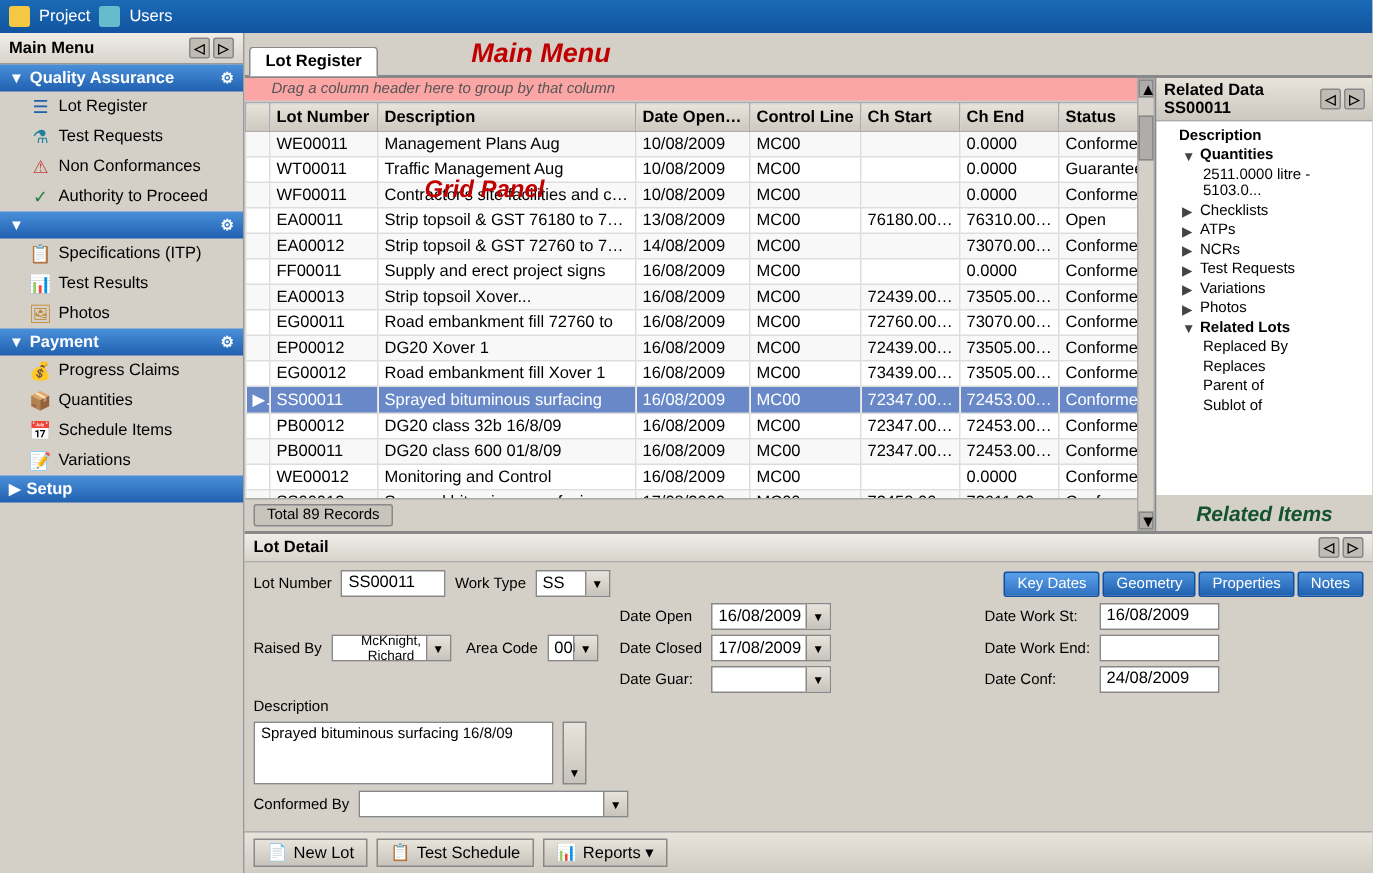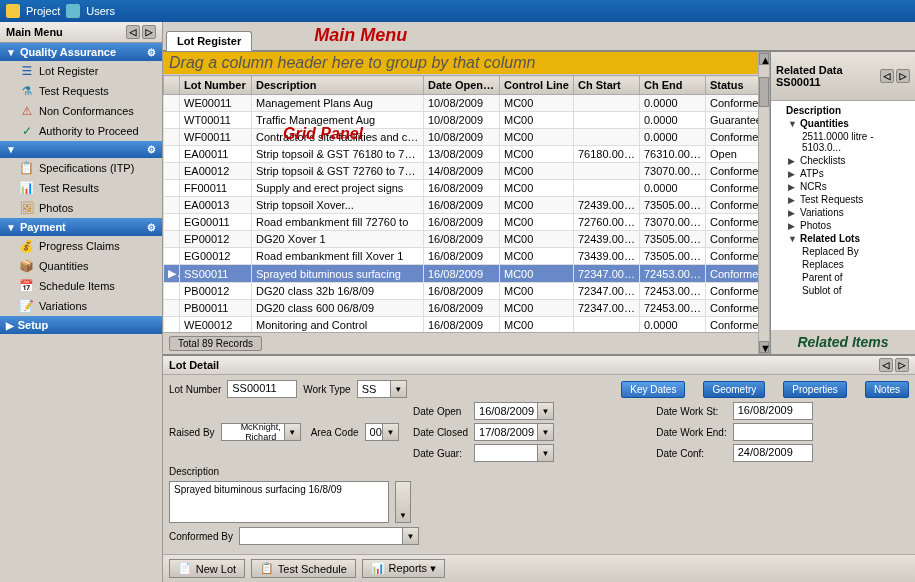--- a/index.html
+++ b/index.html
@@ -142,23 +142,23 @@
     
     .grid-panel {
       flex: 1;
       display: flex;
       flex-direction: column;
       overflow: hidden;
       background: white;
     }
 
     .drag-hint {
-      background: #eab308;
-      padding: 2px 6px;
-      font-size: 16px;
+      background: #fca5a5;
+      padding: 2px 18px;
+      font-size: 10px;
       color: #555;
       border-bottom: 1px solid #ccc;
       font-style: italic;
     }
 
     .grid-table-wrap {
       flex: 1;
       overflow-y: auto;
       overflow-x: hidden;
     }
@@ -211,21 +211,21 @@
     .right-panel {
       width: 145px;
       border-left: 1px solid #888;
       display: flex;
       flex-direction: column;
       background: #d4d0c8;
       flex-shrink: 0;
     }
     .right-panel-header {
       background: linear-gradient(to bottom, #e8e4dc, #ccc8c0);
-      padding: 12px 5px;
+      padding: 2px 5px;
       font-weight: bold;
       font-size: 10px;
       border-bottom: 1px solid #aaa;
       display: flex;
       align-items: center;
     }
     .right-panel-icons { display: flex; gap: 2px; margin-left: auto; }
 
     .related-tree {
       flex: 1;
@@ -319,21 +319,21 @@
       background: linear-gradient(to bottom, #e8e4dc, #c8c4bc);
       border-left: 1px solid #888;
       display: flex;
       align-items: center;
       justify-content: center;
       font-size: 8px;
       cursor: pointer;
     }
     .tabs-row {
       display: flex;
-      gap: 18px;
+      gap: 2px;
     }
     .detail-tab {
       background: linear-gradient(to bottom, #4a90d9, #2060b0);
       color: white;
       padding: 2px 8px;
       border: 1px solid #1050a0;
       border-radius: 2px;
       cursor: pointer;
       font-size: 10px;
     }
@@ -659,21 +659,21 @@
                   <td>DG20 class 32b 16/8/09</td>
                   <td>16/08/2009</td>
                   <td>MC00</td>
                   <td>72347.0000</td>
                   <td>72453.0000</td>
                   <td>Conformed</td>
                 </tr>
                 <tr>
                   <td style="width: 16px;"></td>
                   <td>PB00011</td>
-                  <td>DG20 class 600 06/8/09</td>
+                  <td>DG20 class 600 01/8/09</td>
                   <td>16/08/2009</td>
                   <td>MC00</td>
                   <td>72347.0000</td>
                   <td>72453.0000</td>
                   <td>Conformed</td>
                 </tr>
                 <tr>
                   <td style="width: 16px;"></td>
                   <td>WE00012</td>
                   <td>Monitoring and Control</td>
@@ -851,21 +851,21 @@
                 <span>24/08/2009</span>
               </div>
             </div>
           </div>
         </div>
 
         <div class="detail-row">
           <span class="detail-label">Description</span>
         </div>
         <div class="detail-row" style="position:relative;">
-          <textarea class="textarea-field" style="width: 220px;">Sprayed bituminous surfacing 16/8/09</textarea>
+          <textarea class="textarea-field" style="width: 200px;">Sprayed bituminous surfacing 16/8/09</textarea>
           <div style="display:flex;flex-direction:column;justify-content:space-between;height:42px;">
             <div class="drop-arrow" style="position:static;width:16px;height:100%;background:linear-gradient(to bottom,#e8e4dc,#c8c4bc);border:1px solid #888;display:flex;align-items:flex-end;justify-content:center;padding-bottom:2px;">▼</div>
           </div>
 
         </div>
 
         <div class="detail-row">
           <span class="detail-label">Conformed By</span>
           <div class="detail-field-drop" style="width:180px;">
             <span></span>

